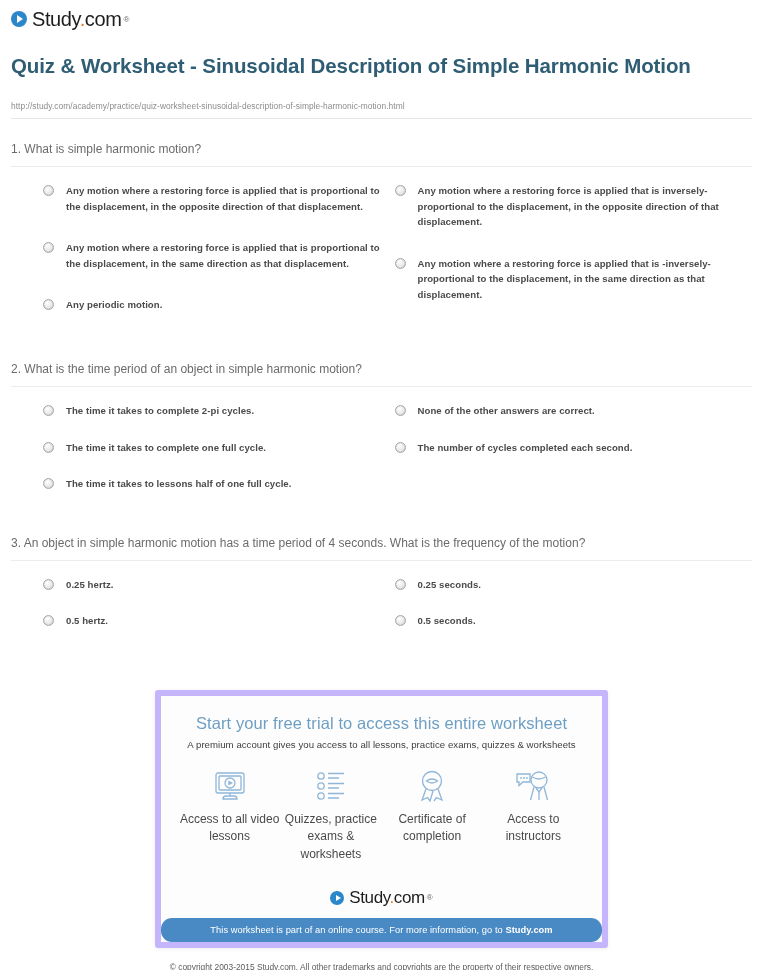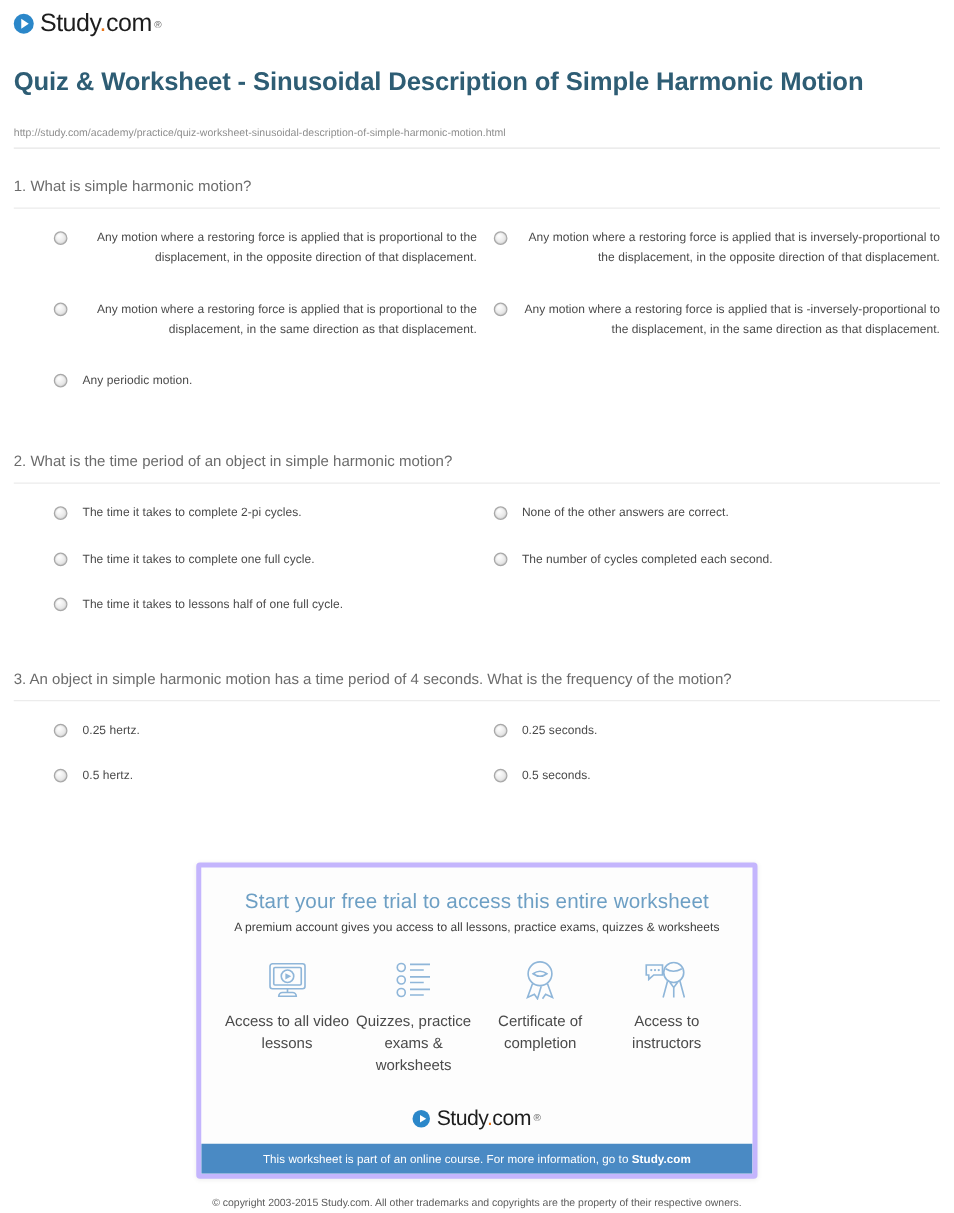--- a/index.html
+++ b/index.html
@@ -125,37 +125,36 @@
     border: 1px solid #a8a8a8;
     background:
       radial-gradient(circle at 35% 30%, #ffffff 0%, #e4e4e4 70%, #cfcfcf 100%);
     flex: none;
     margin-top: 2px;
     margin-right: 12px;
     box-shadow: inset 0 0 1px rgba(0,0,0,0.25);
   }
   .answer-label {
     font-size: 9.6px;
-    font-weight: normal;
+    font-weight: bold;
     color: #4a4a4a;
     line-height: 1.62;
     letter-spacing: 0.05px;
-    text-align: right;
   }
 
   
   .promo-wrap {
     margin-top: 40px;
     display: flex;
     justify-content: center;
   }
   .promo {
     width: 441px;
     background: #fdfdfd;
-    border: 4px solid #c4b5fd;
+    border: 6px solid #c4b5fd;
     border-radius: 3px;
     box-shadow: 0 1px 4px rgba(0,0,0,0.07);
     overflow: hidden;
   }
   .promo-inner {
     padding: 18px 18px 10px 18px;
     text-align: center;
   }
   .promo-title {
     font-size: 16.5px;
@@ -201,20 +200,21 @@
     border-top-width: 3.5px;
     border-bottom-width: 3.5px;
   }
   .promo-bar {
     background: #4a8ac4;
     color: #ffffff;
     text-align: center;
     font-size: 9.3px;
     padding: 7px 0;
     letter-spacing: 0.05px;
+    border-radius: 11px;
   }
   .promo-bar b { font-weight: bold; }
 
   
   .footer {
     text-align: center;
     font-size: 8.4px;
     color: #5c5c5c;
     line-height: 1.45;
     margin-top: 13px;

